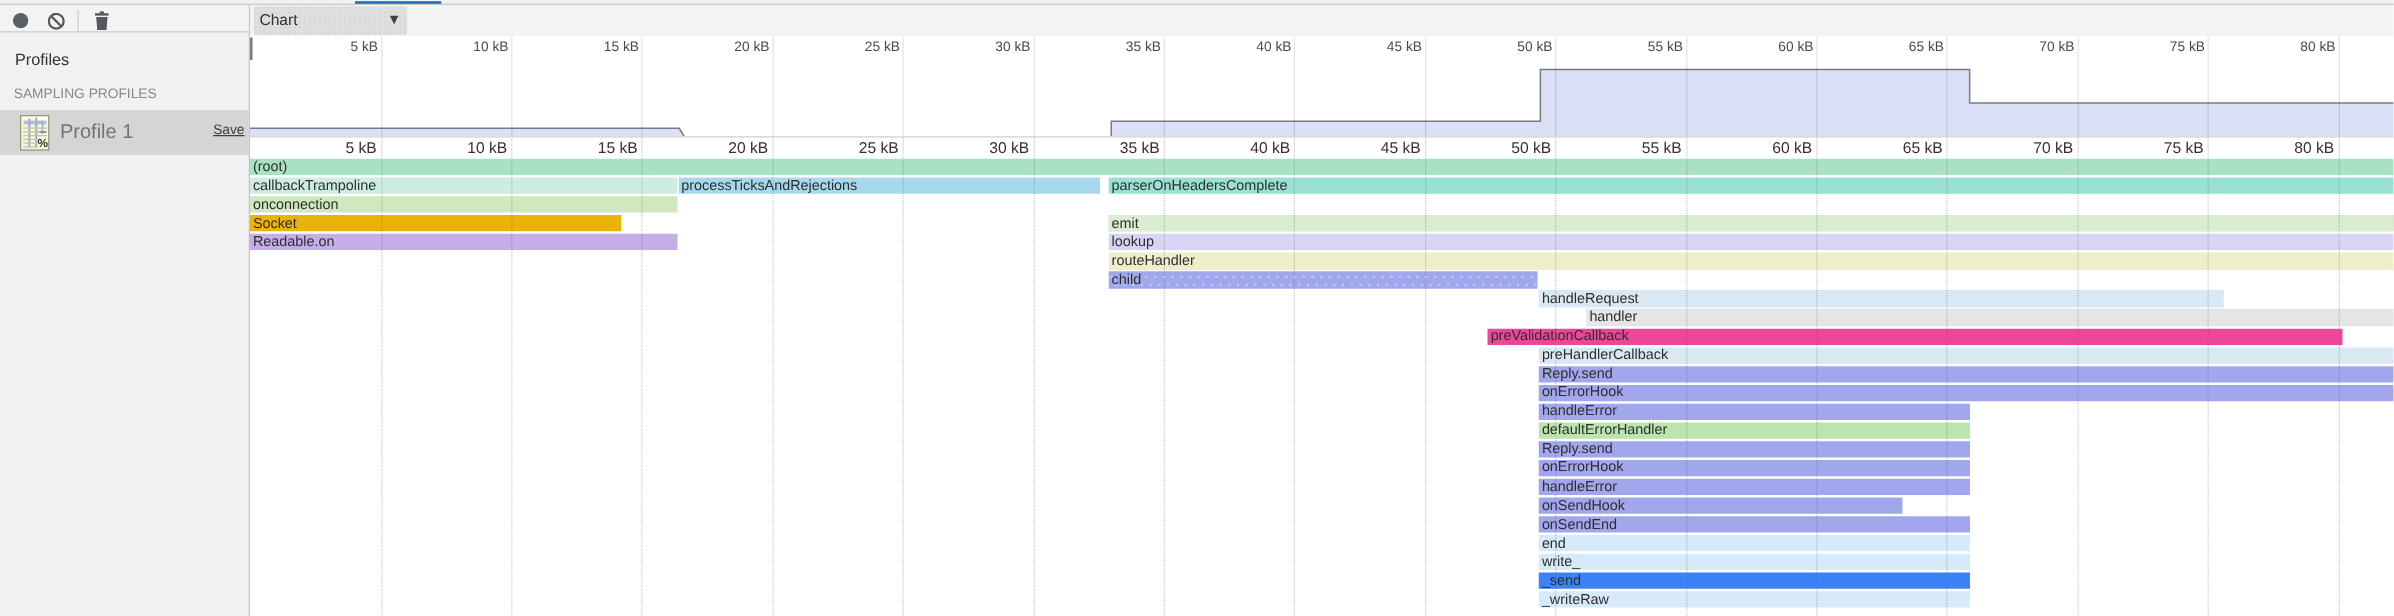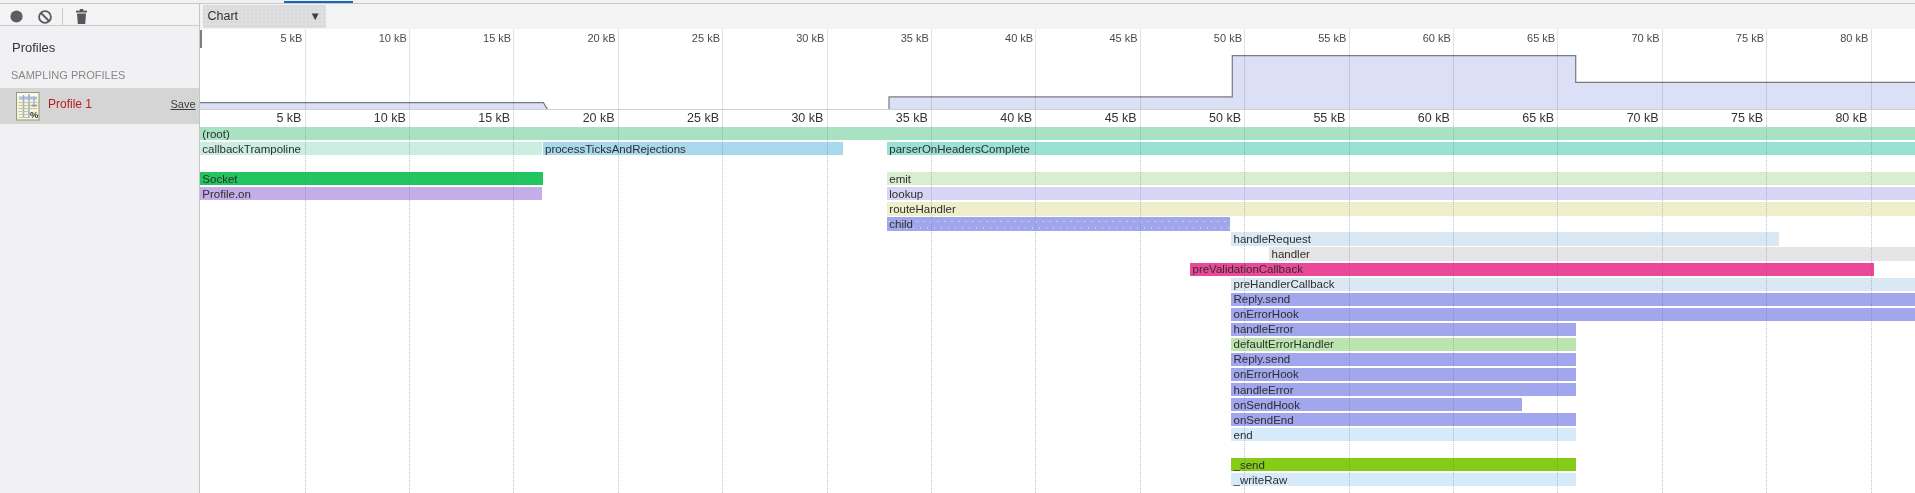--- a/index.html
+++ b/index.html
@@ -42,21 +42,21 @@
 <line x1="2.5" y1="10.5" x2="21.5" y2="10.5"></line>
         <line x1="2.5" y1="13.5" x2="21.5" y2="13.5"></line>
         <line x1="2.5" y1="16.5" x2="21.5" y2="16.5"></line>
 <line x1="2.5" y1="19.5" x2="14" y2="19.5"></line>
         <line x1="2.5" y1="22.5" x2="14" y2="22.5"></line>
         <line x1="2.5" y1="25.5" x2="14" y2="25.5"></line>
 </g>
 <line x1="15.5" y1="13.5" x2="21" y2="13.5" stroke="#8898b8" stroke-width="1.6"></line>
 <text x="14" y="25.5" font-size="9.5" font-weight="bold" fill="#33332a" font-family="Liberation Sans">%</text>
 </svg>
-<div class="abs" style="left:48px;top:93px;font-size:12px;color:#b91c1c">Profile 1</div>
+<div class="abs" style="left:48px;top:93px;font-size:16px;color:#737373">Profile 1</div>
 <div class="abs" style="left:170.5px;top:94.5px;font-size:11px;color:#3c4043;text-decoration:underline">Save</div>
 </div>
 <div class="abs" style="left:202.5px;top:4.5px;width:123.5px;height:23.5px;background:#dfdfdf;border-radius:2px;background-image:radial-gradient(circle at 1px 1px, rgba(160,170,200,.25) .6px, transparent .9px);background-size:4px 4px">
 <span style="position:absolute;left:5px;top:4.5px;font-size:12.5px;color:#303034">Chart</span>
 <span style="position:absolute;right:5px;top:5.5px;font-size:11.5px;color:#3f3f44">▼</span>
   </div>
 <div class="abs" style="left:200px;top:28.8px;width:1715px;height:80.4px;background:#fff;overflow:hidden">
 <svg class="abs" style="left:0;top:0" width="1715" height="80" viewBox="0 0 1715 80">
 <path d="M-1,80.4 L-1,73.6 L343.4,73.6 L347.5,80.4 Z" fill="#dbe0f7"></path>
 <path d="M-1,73.6 L343.4,73.6 L347.5,80.4" fill="none" stroke="#7a7a81" stroke-width="1.2"></path>
@@ -132,37 +132,40 @@
 <div class="abs" style="left:1597.4px;top:1.8px;width:70px;text-align:right;font-size:12.5px;color:#333">80&nbsp;kB</div>
 </div>
 <div class="abs" style="left:200px;top:109.2px;width:1715px;height:0.8px;background:#cfcfcf"></div>
 <div class="abs" style="left:200px;top:126.3px;width:1715px;height:366.7px;background:#fff;overflow:hidden">
 <div class="bar" style="left:-0.2px;top:0.80px;width:1715.2px;background-color:#a9e2c3">
       <span>(root)</span>
     </div>
 <div class="bar" style="left:-0.2px;top:15.85px;width:341.7px;background-color:#cceee2">
       <span>callbackTrampoline</span>
     </div>
-<div class="bar" style="left:342.5px;top:15.85px;width:300px;background-color:#a8d8ec">
+<div class="bar" style="left:342.5px;top:15.85px;width:337px;background-color:#a8d8ec">
       <span>processTicksAndRejections</span>
     </div>
 <div class="bar" style="left:686.8px;top:15.85px;width:1028.2px;background-color:#99e1d3">
       <span>parserOnHeadersComplete</span>
     </div>
+<div class="bar" style="left:-0.2px;top:30.90px;width:341.7px;background-color:#cfe8bd">
+      <span>onconnection</span>
+    </div>
 <div class="bar" style="left:686.8px;top:46px;width:1180px;background-color:#f9a8d4">
       <span>parserOnIncoming</span>
     </div>
-<div class="bar" style="left:-0.2px;top:45.95px;width:343px;background-color:#22c55e">
+<div class="bar" style="left:-0.2px;top:45.95px;width:297px;background-color:#eab308">
       <span>Socket</span>
     </div>
 <div class="bar" style="left:686.8px;top:45.95px;width:1028.2px;background-color:#d9edd0">
       <span>emit</span>
     </div>
 <div class="bar" style="left:-0.2px;top:61.00px;width:341.7px;background-color:#c5ade7">
-      <span>Profile.on</span>
+      <span>Readable.on</span>
     </div>
 <div class="bar" style="left:686.8px;top:61.00px;width:1028.2px;background-color:#d8d5f4">
       <span>lookup</span>
     </div>
 <div class="bar" style="left:686.8px;top:76.05px;width:1028.2px;background-color:#efeecb">
       <span>routeHandler</span>
     </div>
 <div class="bar pat" style="left:686.8px;top:91.10px;width:343.2px;background-color:#a1a6ed">
       <span>child</span>
     </div>
@@ -201,21 +204,24 @@
     </div>
 <div class="bar" style="left:1031.0px;top:271.70px;width:291px;background-color:#a1a6ed">
       <span>onSendHook</span>
     </div>
 <div class="bar" style="left:1031.0px;top:286.75px;width:344.5px;background-color:#a1a6ed">
       <span>onSendEnd</span>
     </div>
 <div class="bar" style="left:1031.0px;top:301.80px;width:344.5px;background-color:#d7eafa">
       <span>end</span>
     </div>
-<div class="bar" style="left:1031.0px;top:331.90px;width:344.5px;background-color:#84cc16">
+<div class="bar" style="left:1031.0px;top:316.85px;width:344.5px;background-color:#d7eafa">
+      <span>write_</span>
+    </div>
+<div class="bar" style="left:1031.0px;top:331.90px;width:344.5px;background-color:#3b82f6">
       <span>_send</span>
     </div>
 <div class="bar" style="left:1031.0px;top:346.95px;width:344.5px;background-color:#d7eafa">
       <span>_writeRaw</span>
     </div>
 <div class="gl" style="left:104.6px;height:366.7px;border-left:1px dotted rgba(95,105,135,.38)"></div>
 <div class="gl" style="left:209.0px;height:366.7px;border-left:1px dotted rgba(95,105,135,.38)"></div>
 <div class="gl" style="left:313.4px;height:366.7px;border-left:1px dotted rgba(95,105,135,.38)"></div>
 <div class="gl" style="left:417.8px;height:366.7px;border-left:1px dotted rgba(95,105,135,.38)"></div>
 <div class="gl" style="left:522.2px;height:366.7px;border-left:1px dotted rgba(95,105,135,.38)"></div>

